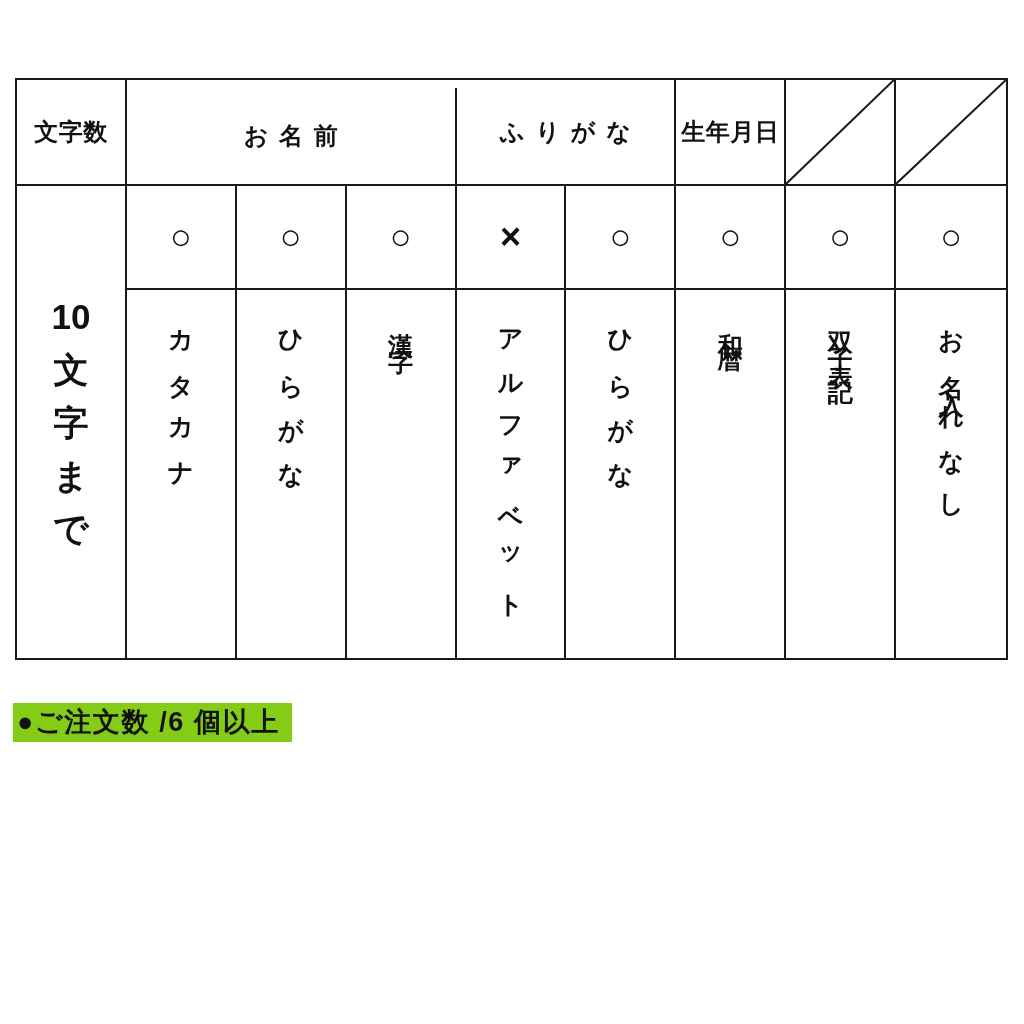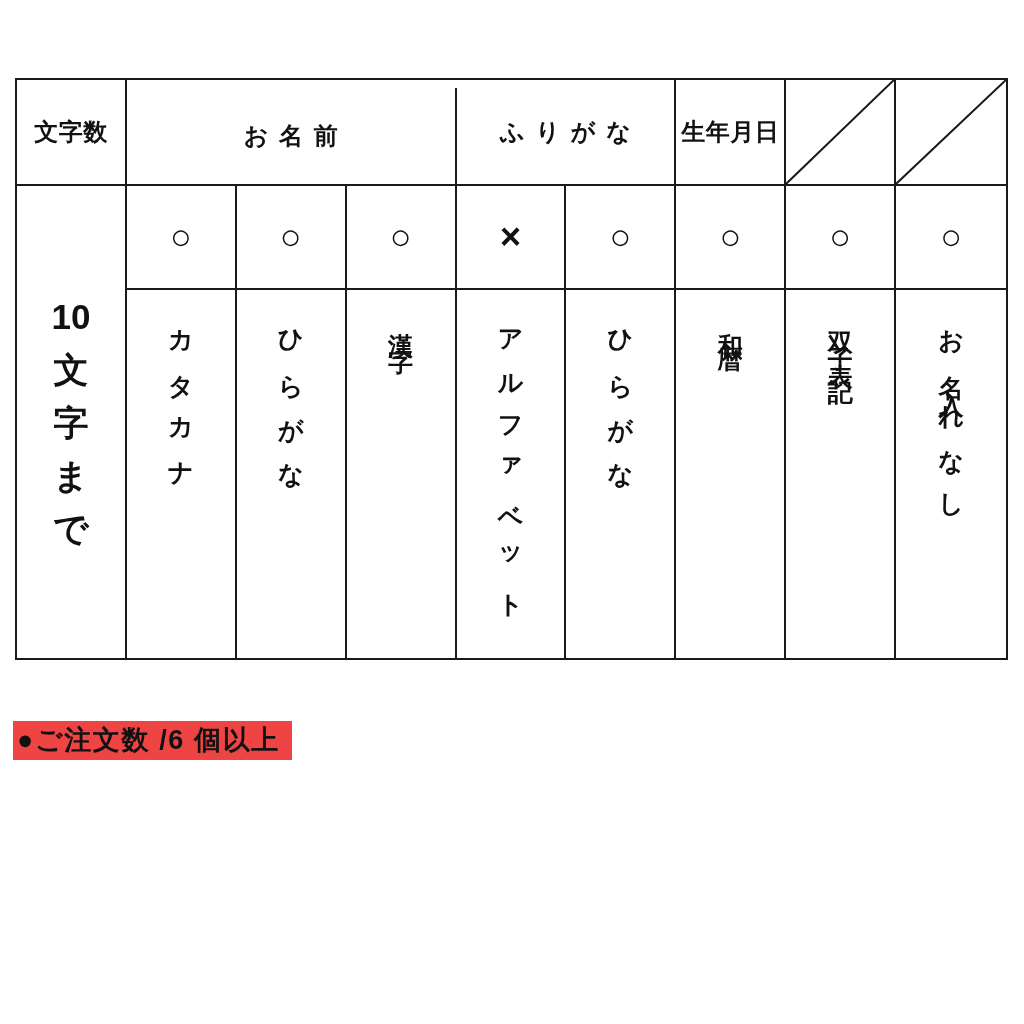--- a/index.html
+++ b/index.html
@@ -183,17 +183,17 @@
       <span class="vtext" data-bind="table.columns.6.label">双子表記</span>
     </div>
     <div class="cell opt-cell">
       <span class="vtext" data-bind="table.columns.7.label">お名入れなし</span>
     </div>
 
   </div>
 
   <div class="notes">
     <div class="note-line">
-      <span class="note-highlight" data-bind="notes.order_quantity" style="background-color: #ef4444; margin-top: 18px;">●ご注文数 /6 個以上</span>
+      <span class="note-highlight" data-bind="notes.order_quantity" style="background-color: #84cc16;">●ご注文数 /6 個以上</span>
     </div>
   </div>
 
 </div>
 
 </body></html>

